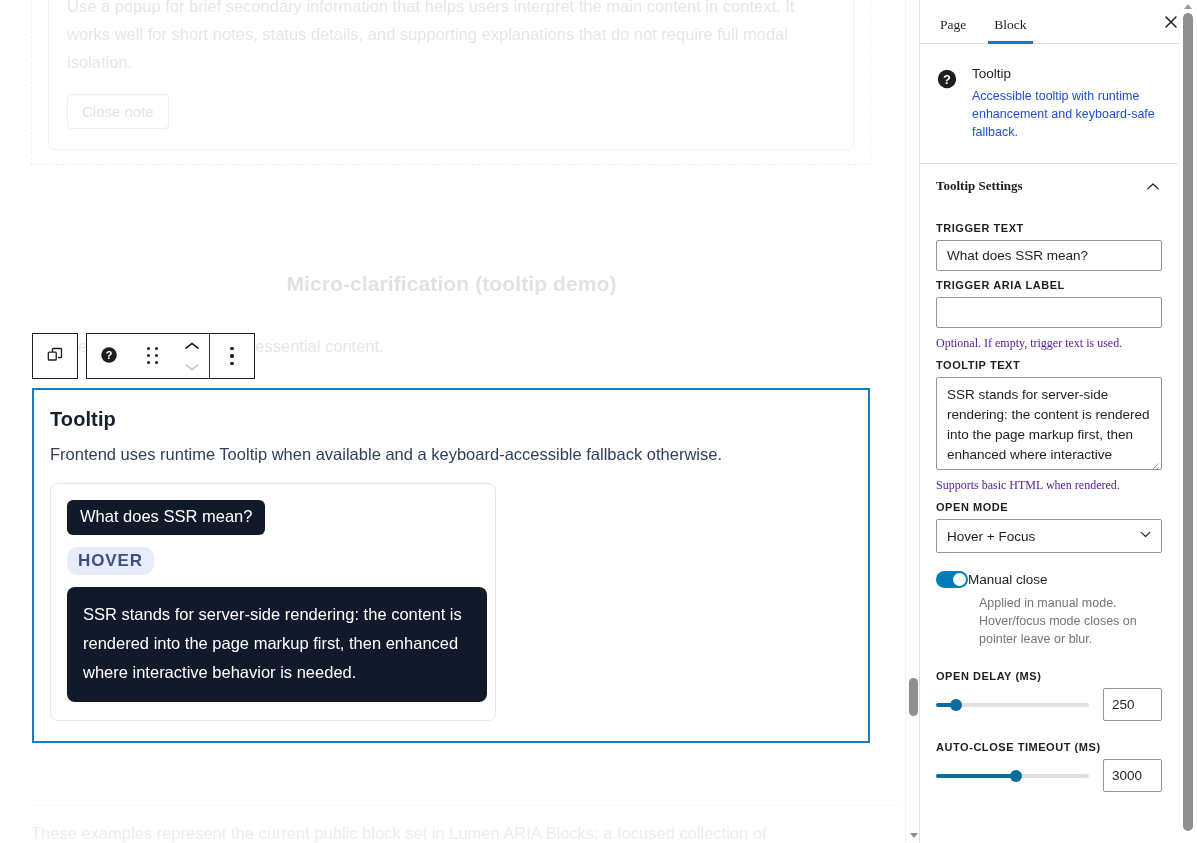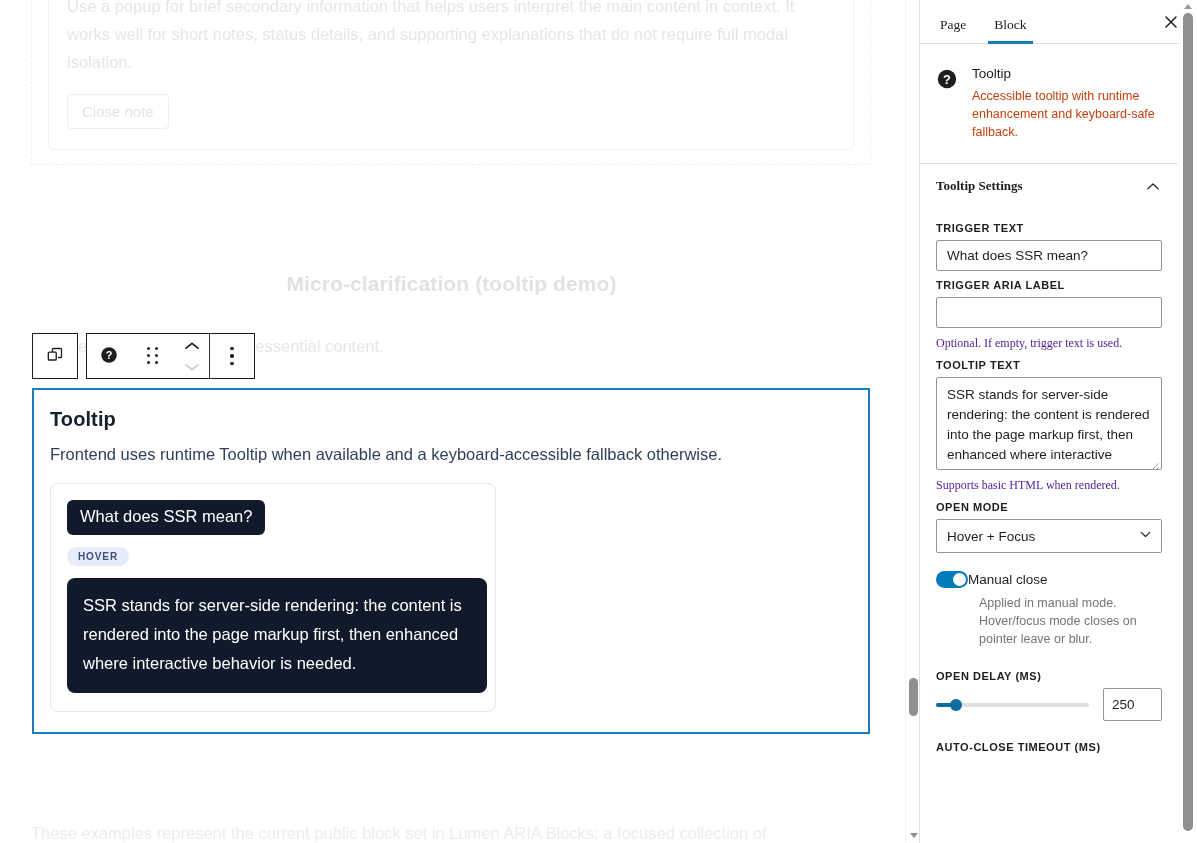--- a/index.html
+++ b/index.html
@@ -181,21 +181,21 @@
     line-height: 1.2;
     font-weight: normal;
   }
   .tip-mode {
     display: inline-block;
     margin-top: 12px;
     background: #e7ecfb;
     color: #3e4f7d;
     border-radius: 11px;
     padding: 4px 11px 4px 11px;
-    font-size: 10px;
+    font-size: 17px;
     font-weight: bold;
     letter-spacing: .9px;
   }
   .tip-body {
     margin-top: 12px;
     background: #111a2b;
     color: #ffffff;
     border-radius: 8px;
     padding: 13px 16px 15px 16px;
     font-size: 16.5px;
@@ -285,21 +285,21 @@
   }
 
   .sb-blockcard {
     display: flex;
     gap: 14px;
     padding: 22px 16px 22px 16px;
     border-bottom: 1px solid #e0e0e0;
   }
   .sb-blockcard .bc-icon { flex: 0 0 22px; margin-top: 2px; }
   .bc-name { font-size: 13.5px; color: #1e1e1e; margin: 0 0 6px 0; font-weight: normal; }
-  .bc-desc { font-size: 12.5px; line-height: 18px; color: #c2410c; margin: 0; }
+  .bc-desc { font-size: 12.5px; line-height: 18px; color: #1d4ed8; margin: 0; }
 
   .panel-head {
     display: flex; align-items: flex-start; justify-content: space-between;
     padding: 14px 16px 14px 16px;
     cursor: pointer;
     background: none; border: 0; width: 100%;
     font-family: Liberation Serif, serif;
   }
   .panel-title { font-size: 13px; font-weight: bold; color: #1e1e1e; }
 
@@ -636,20 +636,28 @@
         <div class="slider-row">
           <div class="slider">
             <div class="track"></div>
             <div class="fill" id="fill-open-delay" style="width: 13%;"></div>
             <div class="thumb" id="thumb-open-delay" style="left: 13%;"></div>
           </div>
           <input class="num-input" type="text" value="250" style="">
         </div>
 
         <label class="field-label" style="margin-top:20px">AUTO-CLOSE TIMEOUT (MS)</label>
+        <div class="slider-row">
+          <div class="slider">
+            <div class="track"></div>
+            <div class="fill" id="fill-auto-close" style="width: 52%;"></div>
+            <div class="thumb" id="thumb-auto-close" style="left: 52%;"></div>
+          </div>
+          <input class="num-input" type="text" value="3000" style="">
+        </div>
 
       </div>
     </div>
 
     <div class="sb-scrollbar">
       <div class="sb-arrow-up"></div>
       <div class="sb-thumb"></div>
     </div>
   </div>
 

